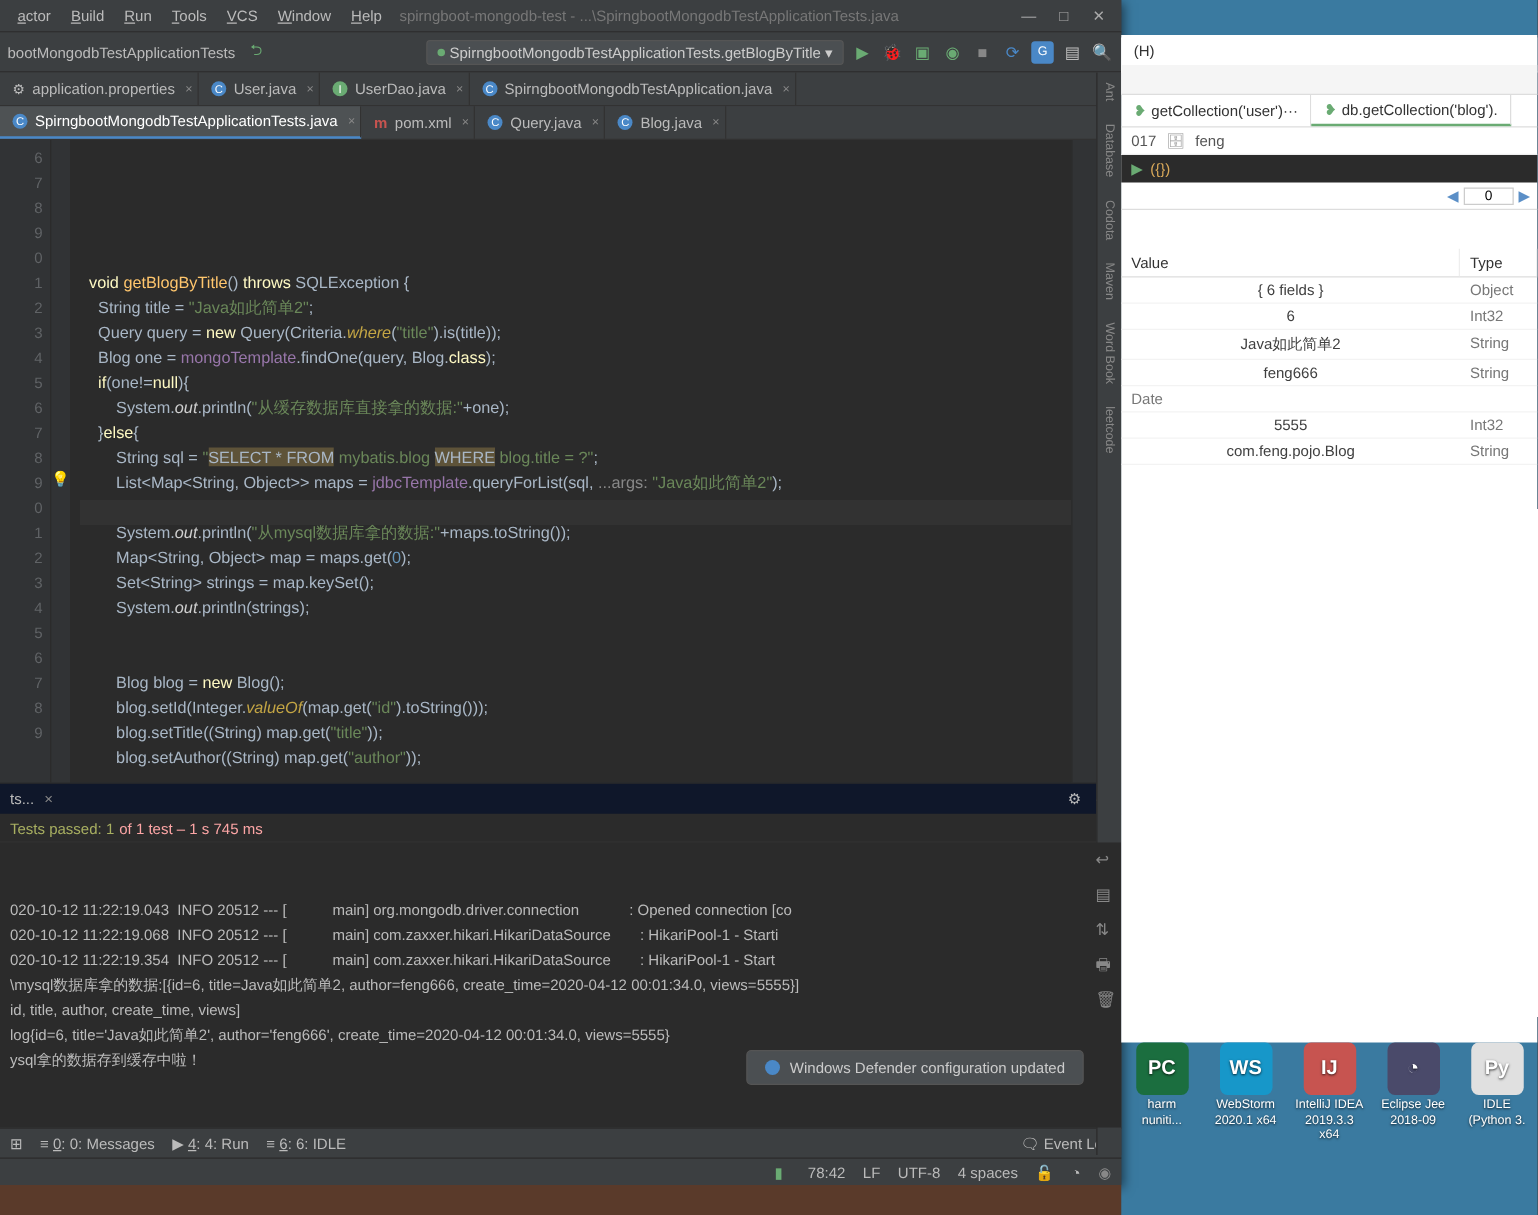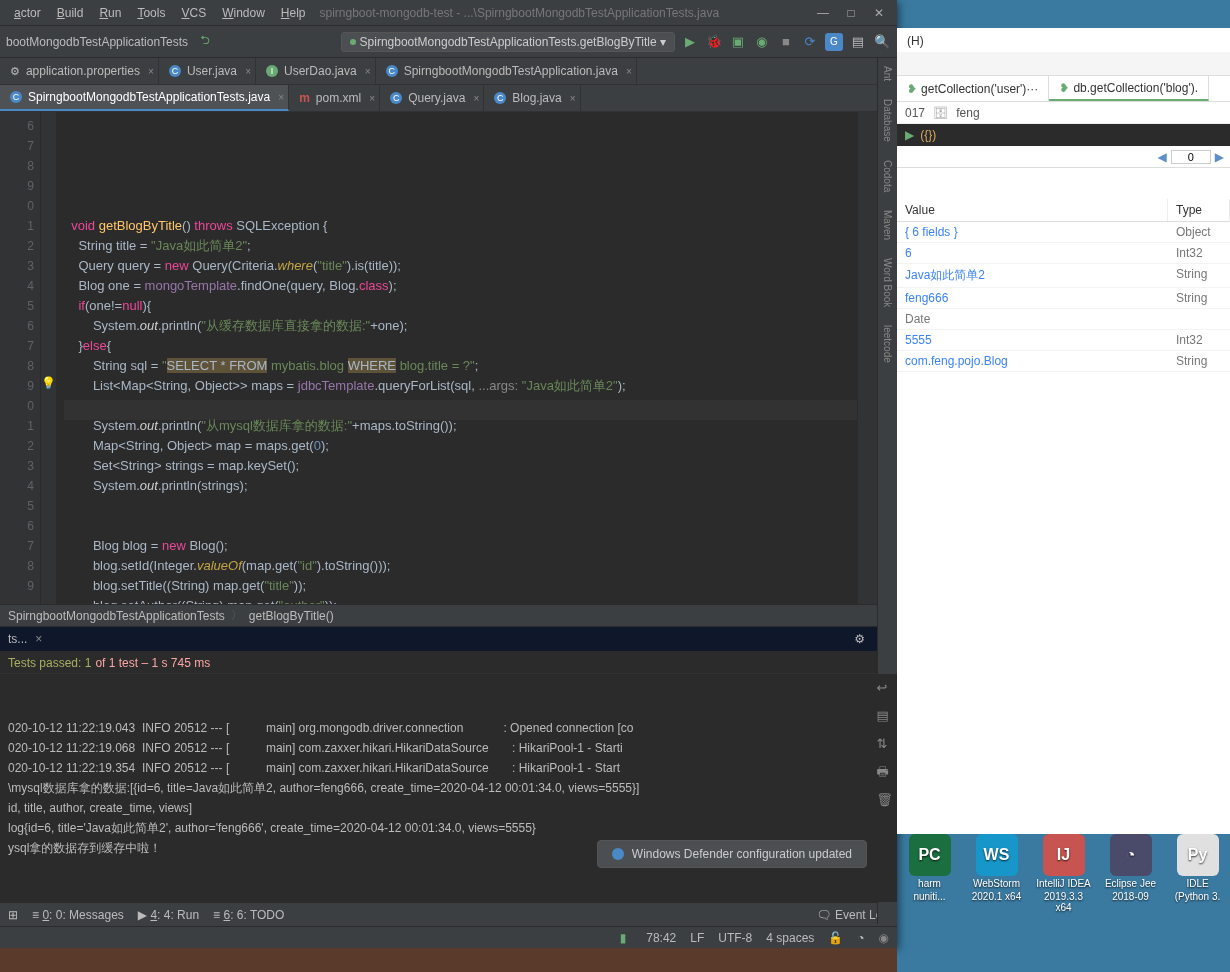--- a/index.html
+++ b/index.html
@@ -34,21 +34,21 @@
 .ico-i { width:12px; height:12px; border-radius:50%; background:#6aab73; display:inline-block; font-size:9px; text-align:center; line-height:12px; color:#fff; }
 
 
 .editor-wrap { display:flex; flex:1; min-height:0; background:#2b2b2b; position:relative; }
 .gutter { width:40px; background:#313335; color:#606366; text-align:right; padding:4px 6px 0 0; font-family:Consolas,monospace; font-size:12px; user-select:none; }
 .gutter div { height:20px; line-height:20px; }
 .fold-col { width:16px; background:#313335; border-left:1px solid #2b2b2b; padding-top:4px; }
 .fold-col div { height:20px; }
 .bulb { color:#d9a95a; text-align:center; font-size:12px; }
 .code { flex:1; padding:4px 0 0 8px; font-family:Consolas,monospace; font-size:13px; line-height:20px; color:#a9b7c6; white-space:pre; overflow:hidden; position:relative; }
-.tk-kw { color:#ec4899; }
+.tk-kw { color:#fef9c3; }
 .tk-str { color:#6a8759; }
 .tk-smethod { color:#c3a544; font-style:italic; }
 .tk-field { color:#9876aa; }
 .tk-num { color:#6897bb; }
 .tk-sfield { color:#d0d0d0; font-style:italic; }
 .tk-param { color:#888; }
 .tk-fn { color:#ffc66d; }
 .caret-line { position:absolute; left:0; right:0; height:20px; background:#323232; z-index:0; }
 .code > div { position:relative; z-index:1; height:20px; }
 .hl-y { background:#5e5339; }
@@ -100,21 +100,21 @@
 .mongo-nav { height:22px; display:flex; justify-content:flex-end; align-items:center; gap:4px; padding:0 6px; border-bottom:1px solid #ddd; }
 .mongo-nav input { width:40px; border:1px solid #ccc; font-size:11px; text-align:center; }
 .mongo-nav .arr { color:#5b8fc7; font-size:12px; }
 .mongo-hdr { display:flex; border-bottom:1px solid #ddd; font-size:12px; color:#333; }
 .mongo-hdr div { padding:4px 8px; border-right:1px solid #eee;margin-top:31px; }
 .col-v { flex:1; }
 .col-t { width:62px; }
 .mongo-rows { flex:1; overflow:auto; }
 .mrow { display:flex; border-bottom:1px solid #f3f3f3; }
 .mrow div { padding:3px 8px; }
-.mrow .v { flex:1; color:#3b82f6; }
+.mrow .v { flex:1; color:#404040;text-align:center; }
 .mrow .t { width:62px; color:#777; }
 
 
 .deskicons { position:absolute; left:897px; right:0; bottom:6px; height:132px; display:flex; justify-content:flex-start; gap:10px; padding:0 4px; }
 .dico { width:62px; display:flex; flex-direction:column; align-items:center; gap:2px; color:#fff; font-size:10px; text-align:center; text-shadow:0 1px 2px rgba(0,0,0,.8); }
 .dico .box { width:42px; height:42px; border-radius:6px; display:flex; align-items:center; justify-content:center; font-weight:bold; font-size:16px; color:#fff; }
 .c-py { background:#1b6e3f; }
 .c-ws { background:#1797c9; }
 .c-ij { background:#c75450; }
 .c-ej { background:#4a4a6a; }
@@ -273,25 +273,20 @@
 
   <div class="ij-right2" id="rstrip">
       <span class="v">Ant</span>
       <span class="v">Database</span>
       <span class="v">Codota</span>
       <span class="v">Maven</span>
       <span class="v">Word Book</span>
       <span class="v">leetcode</span>
     </div>
 
-  <div class="bc-bar">
-    <span>SpirngbootMongodbTestApplicationTests</span>
-    <span class="sep">〉</span>
-    <span>getBlogByTitle()</span>
-  </div>
 
   <div class="run-hdr">
     <span>ts...</span>
     <span class="x">×</span>
     <span class="spc"></span>
     <span class="gear">⚙</span>
     <span style="margin-left:12px">—</span>
   </div>
   <div class="tests">
     <b>Tests passed:</b>&nbsp;
@@ -309,21 +304,21 @@
   </div>
 
   <div class="notif">
     <span>Windows Defender configuration updated</span>
   </div>
 
   <div class="ij-status">
     <span>⊞</span>
     <span>≡ <span class="kbd">0</span>: <span>0: Messages</span></span>
     <span>▶ <span class="kbd">4</span>: <span>4: Run</span></span>
-    <span>≡ <span class="kbd">6</span>: <span>6: TODO</span></span>
+    <span>≡ <span class="kbd">6</span>: <span>6: IDLE</span></span>
     <span class="r">
       <span>🗨 <span>Event Log</span></span>
     </span>
   </div>
   <div class="ij-status" style="border-top:1px solid #2b2b2b;height:22px;justify-content:flex-end;background:#3c3f41">
     <span style="color:#6aab73;margin-right:6px">▮</span>
     <span>78:42</span>
     <span>LF</span>
     <span>UTF-8</span>
     <span>4 spaces</span>

